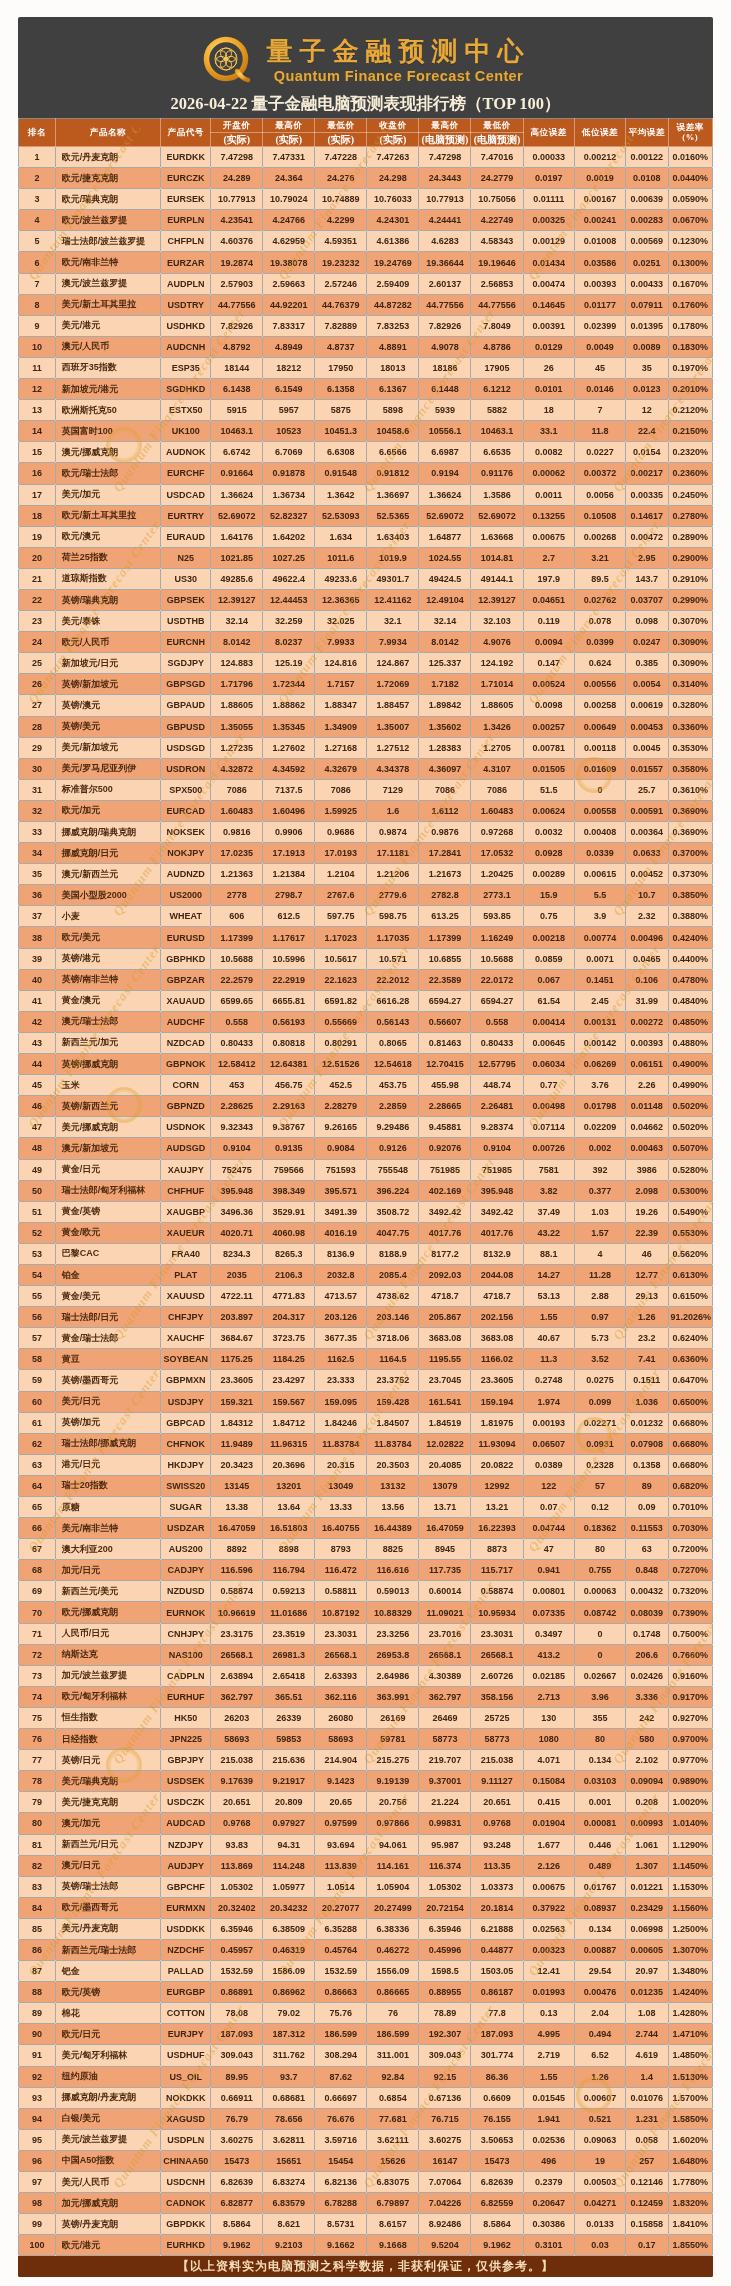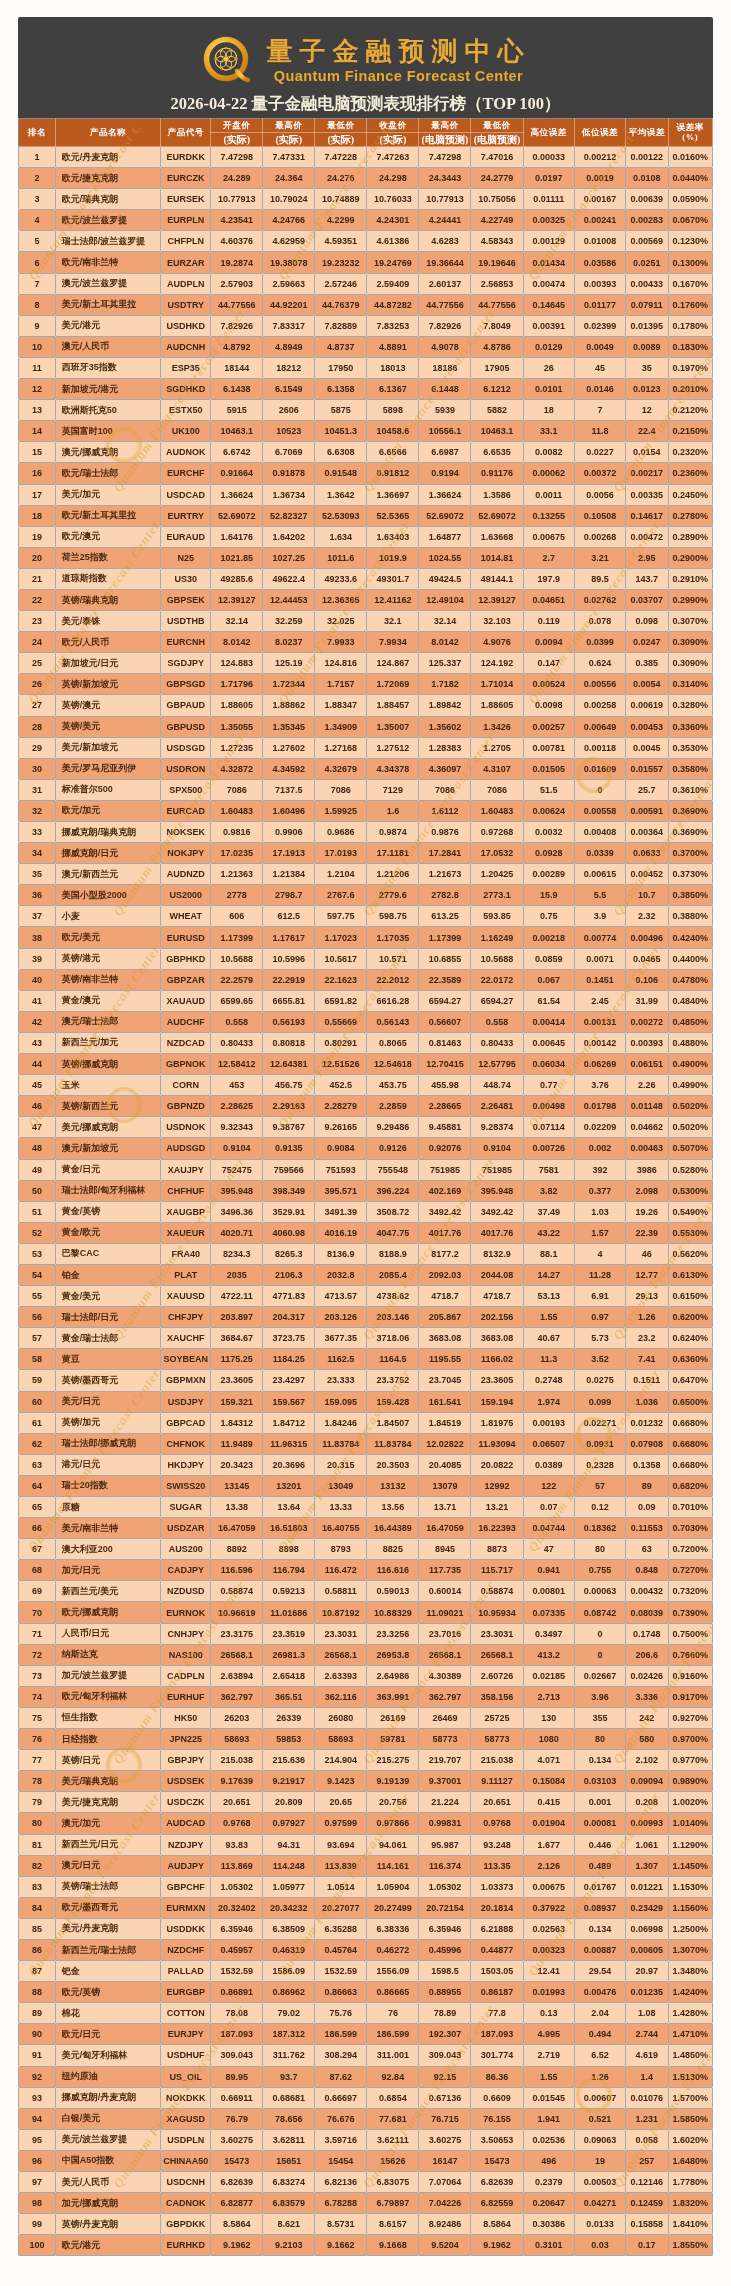--- a/index.html
+++ b/index.html
@@ -324,21 +324,21 @@
           <td>0.0101</td>
           <td>0.0146</td>
           <td>0.0123</td>
           <td>0.2010%</td>
         </tr>
         <tr class="odd">
           <td>13</td>
           <td class="name">欧洲斯托克50</td>
           <td>ESTX50</td>
           <td>5915</td>
-          <td>2606</td>
+          <td>5957</td>
           <td>5875</td>
           <td>5898</td>
           <td>5939</td>
           <td>5882</td>
           <td>18</td>
           <td>7</td>
           <td>12</td>
           <td>0.2120%</td>
         </tr>
         <tr class="even">
@@ -960,38 +960,38 @@
           <td>55</td>
           <td class="name">黄金/美元</td>
           <td>XAUUSD</td>
           <td>4722.11</td>
           <td>4771.83</td>
           <td>4713.57</td>
           <td>4738.62</td>
           <td>4718.7</td>
           <td>4718.7</td>
           <td>53.13</td>
-          <td>6.91</td>
+          <td>2.88</td>
           <td>29.13</td>
           <td>0.6150%</td>
         </tr>
         <tr class="even">
           <td>56</td>
           <td class="name">瑞士法郎/日元</td>
           <td>CHFJPY</td>
           <td>203.897</td>
           <td>204.317</td>
           <td>203.126</td>
           <td>203.146</td>
           <td>205.867</td>
           <td>202.156</td>
           <td>1.55</td>
           <td>0.97</td>
           <td>1.26</td>
-          <td>0.6200%</td>
+          <td>91.2026%</td>
         </tr>
         <tr class="odd">
           <td>57</td>
           <td class="name">黄金/瑞士法郎</td>
           <td>XAUCHF</td>
           <td>3684.67</td>
           <td>3723.75</td>
           <td>3677.35</td>
           <td>3718.06</td>
           <td>3683.08</td>
@@ -1642,20 +1642,21 @@
           <td>9.5204</td>
           <td>9.1962</td>
           <td>0.3101</td>
           <td>0.03</td>
           <td>0.17</td>
           <td>1.8550%</td>
         </tr>
       </tbody>
   </table>
 
+  <div class="disclaimer">【以上资料实为电脑预测之科学数据，非获利保证，仅供参考。】</div>
 
   <div class="watermarks" id="wm">
       <span class="wm-text" style="left: 20px; top: 140px;">Quantum Finance Forecast Center</span>
       <span class="wm-text" style="left: 270px; top: 140px;">Quantum Finance Forecast Center</span>
       <span class="wm-text" style="left: 520px; top: 140px;">Quantum Finance Forecast Center</span>
       <span class="wm-text" style="left: 105px; top: 352px;">Quantum Finance Forecast Center</span>
       <span class="wm-text" style="left: 355px; top: 352px;">Quantum Finance Forecast Center</span>
       <span class="wm-text" style="left: 605px; top: 352px;">Quantum Finance Forecast Center</span>
       <span class="wm-text" style="left: 20px; top: 564px;">Quantum Finance Forecast Center</span>
       <span class="wm-text" style="left: 270px; top: 564px;">Quantum Finance Forecast Center</span>

